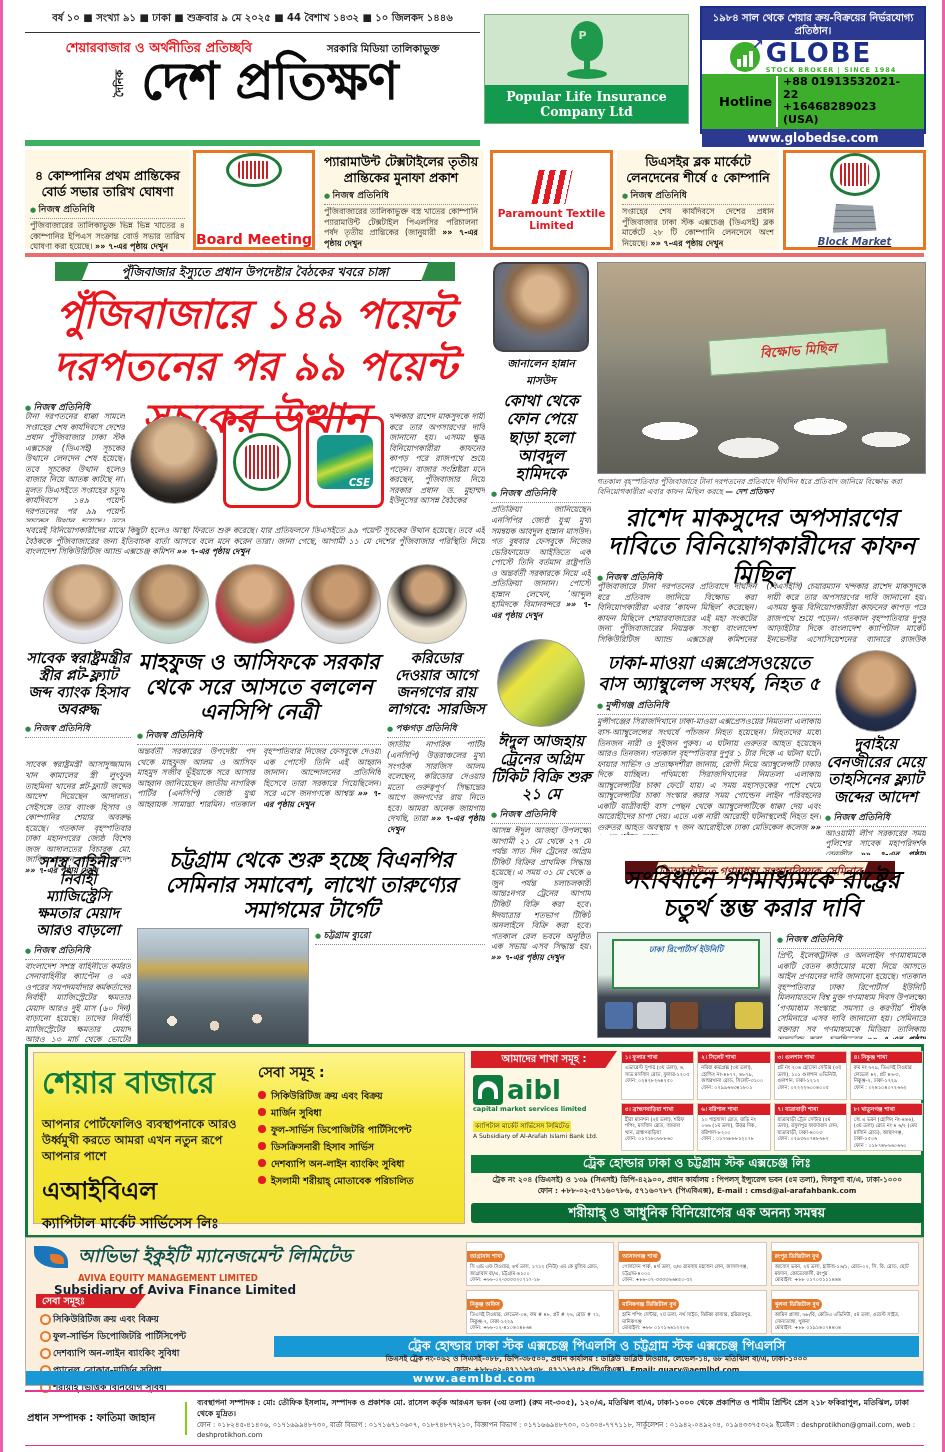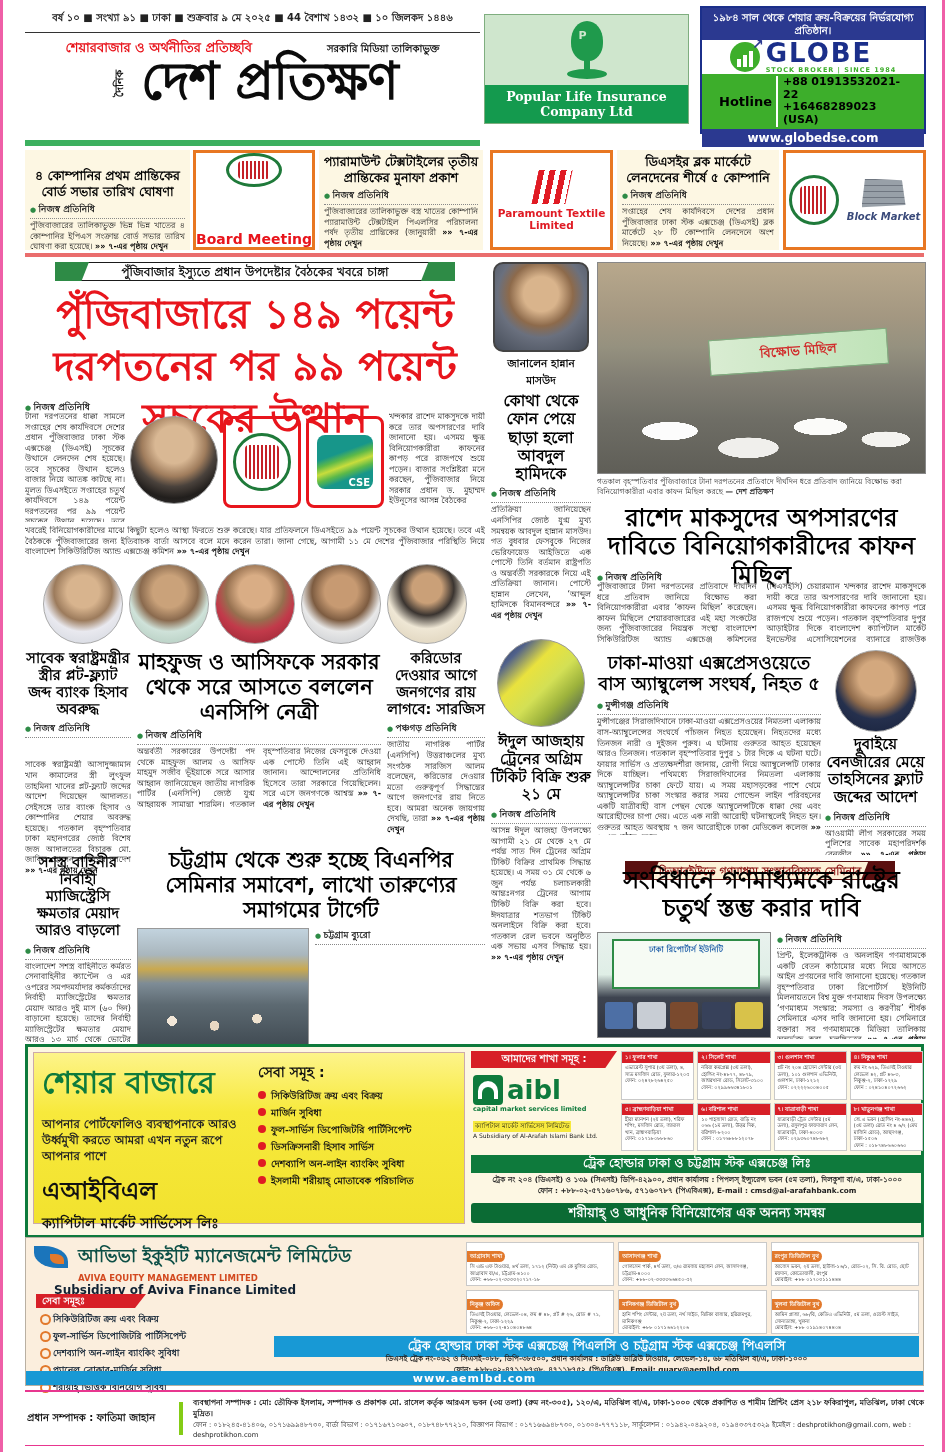--- a/index.html
+++ b/index.html
@@ -113,32 +113,32 @@
     <div class="ab logo-box" style="left:465px;top:0;width:123px;height:100px;">
       <span style="width:34px;height:34px;background:repeating-linear-gradient(90deg,#e01b24 0 6px,transparent 6px 11px);transform:skewX(-12deg);display:inline-block;"></span>
       <b style="color:#e01b24;font-size:10.5px;text-align:center;">Paramount Textile Limited</b>
     </div>
     <div class="ab cream" style="left:592px;top:0;width:162px;height:100px;padding:4px 5px;">
       <div class="teaser-title">ডিএসইর ব্লক মার্কেটে লেনদেনের শীর্ষে ৫ কোম্পানি</div>
       <div class="byline" style="margin-top:3px;">নিজস্ব প্রতিনিধি</div>
       <div class="dotline"></div>
       <div class="bt" style="height:44px;"><span>সপ্তাহের শেষ কার্যদিবসে দেশের প্রধান পুঁজিবাজার ঢাকা স্টক এক্সচেঞ্জ (ডিএসই) ব্লক মার্কেটে ২৮ টি কোম্পানি লেনদেনে অংশ নিয়েছে।</span> <span class="more">»» ৭-এর পৃষ্ঠায় দেখুন</span></div>
     </div>
-    <div class="ab logo-box" style="left:758px;top:0;width:143px;height:100px;flex-direction:row;gap:8px;">
+    <div class="ab logo-box" style="left:758px;top:0;width:143px;height:100px;flex-direction:column;gap:8px;text-decoration:underline;">
       <span class="dse-logo" style="width:44px;height:44px;"></span>
       <span style="display:flex;flex-direction:column;align-items:center;gap:2px;">
         <i style="width:44px;height:30px;display:inline-block;background:repeating-linear-gradient(0deg,#98a0a8 0 5px,#6f7680 5px 6px),repeating-linear-gradient(90deg,rgba(255,255,255,.35) 0 1px,transparent 1px 9px);clip-path:polygon(8% 0,92% 6%,100% 88%,0 96%);"></i>
         <b style="color:#3a4a7a;font-size:10px;font-style:italic;">Block Market</b>
       </span>
     </div>
   </div>
 
   <div class="band" style="top:253px;height:4px;background:#ea6d6d;"></div>
 
-  <div class="band" style="top:260px;height:780px;">
+  <div class="band" style="top:260px;height:780px;font-style:italic;">
 
     <div class="ab kicker" style="left:30px;top:2px;width:400px;height:19px;">
       <span class="cap l"></span>
       <span>পুঁজিবাজার ইস্যুতে প্রধান উপদেষ্টার বৈঠকের খবরে চাঙ্গা</span>
       <span class="cap r"></span>
     </div>
     <h2 class="ab hl" style="left:0;top:28px;width:460px;font-size:40px;color:#e8151c;line-height:1.3;">পুঁজিবাজারে ১৪৯ পয়েন্ট দরপতনের পর ৯৯ পয়েন্ট সূচকের উত্থান</h2>
     <div class="ab byline" style="left:0;top:140px;width:150px;">নিজস্ব প্রতিনিধি</div>
     <div class="ab" style="left:0;top:152px;width:460px;height:110px;display:flex;gap:5px;">
       <div class="bt" style="width:100px;height:110px;"><span>টানা দরপতনের ধাক্কা সামলে সপ্তাহের শেষ কার্যদিবসে দেশের প্রধান পুঁজিবাজার ঢাকা স্টক এক্সচেঞ্জ (ডিএসই) সূচকের উত্থানে লেনদেন শেষ হয়েছে। তবে সূচকের উত্থান হলেও বাজার নিয়ে আতঙ্ক কাটছে না।</span> <span>মূলত ডিএসইতে সপ্তাহের চতুর্থ কার্যদিবসে ১৪৯ পয়েন্ট দরপতনের পর ৯৯ পয়েন্ট সূচকের উত্থান হয়েছে। তবে সূচকের বড় উত্থান হলেও টানা দরপতনের প্রতিবাদ জানিয়ে বিনিয়োগকারীরা ‘কাফন মিছিল’ করেছেন। কাফন মিছিলে পুঁজিবাজারের এই মহা সংকটের জন্য নিয়ন্ত্রক সংস্থা বাংলাদেশ সিকিউরিটিজ অ্যান্ড এক্সচেঞ্জ কমিশনের (বিএসইসি) চেয়ারম্যান</span></div>
@@ -360,21 +360,21 @@
     </div>
   </div>
 
   <div class="band" style="top:1237px;height:147px;background:#fbeedd;border:1.5px solid #b9b0a2;">
     <div class="ab" style="left:8px;top:4px;width:420px;">
       <div style="display:flex;align-items:center;gap:6px;">
         <span style="width:38px;height:24px;position:relative;display:inline-block;">
           <i style="position:absolute;left:0;top:0;width:34px;height:22px;background:#1b75bb;border-radius:0 70% 0 70%;"></i>
           <i style="position:absolute;left:16px;top:8px;width:14px;height:10px;background:#e2792c;border-radius:0 60% 0 60%;"></i>
         </span>
-        <b style="font-size:18px;color:#0d4f46;">আভিভা ইকুইটি ম্যানেজমেন্ট লিমিটেড</b>
+        <b style="font-size:18px;color:#0d4f46;font-style:italic;">আভিভা ইকুইটি ম্যানেজমেন্ট লিমিটেড</b>
       </div>
       <div style="font-size:8.5px;font-weight:bold;color:#d3491f;margin-left:44px;">AVIVA EQUITY MANAGEMENT LIMITED</div>
       <div style="font-size:12px;font-weight:bold;color:#123;margin-left:20px;">Subsidiary of Aviva Finance Limited</div>
     </div>
     <div class="ab" style="left:10px;top:56px;width:110px;height:14px;background:#d71f27;color:#fff;font-weight:bold;font-size:9.5px;display:flex;align-items:center;padding-left:6px;clip-path:polygon(0 0,100% 0,90% 100%,0 100%);">সেবা সমূহঃ</div>
     <ul class="svc ab" style="left:14px;top:72px;width:260px;margin:0;padding:0;font-size:9px;font-weight:bold;color:#123;">
       <li><i style="position:absolute;left:0;top:2px;width:7px;height:7px;border-radius:50%;border:2px solid #e2792c;"></i><span>সিকিউরিটিজ ক্রয় এবং বিক্রয়</span></li>
       <li><i style="position:absolute;left:0;top:2px;width:7px;height:7px;border-radius:50%;border:2px solid #e2792c;"></i><span>ফুল-সার্ভিস ডিপোজিটরি পার্টিসিপেন্ট</span></li>
       <li><i style="position:absolute;left:0;top:2px;width:7px;height:7px;border-radius:50%;border:2px solid #e2792c;"></i><span>দেশব্যাপি অন-লাইন ব্যাংকিং সুবিধা</span></li>
       <li><i style="position:absolute;left:0;top:2px;width:7px;height:7px;border-radius:50%;border:2px solid #e2792c;"></i><span>প্যানেল ব্রোকার-মার্জিন সুবিধা</span></li>
@@ -392,21 +392,21 @@
     <div class="ab" style="left:248px;top:116px;right:4px;text-align:center;font-size:7.3px;font-weight:bold;color:#222;line-height:1.5;">
       <div>ডিএসই ট্রেক নং-০৬২ ও সিএসই-০৮৮, ডিপি-৩৮৫০০, প্রধান কার্যালয় : ডাব্লিউ ডাব্লিউ টাওয়ার, লেভেল-১৪, ৬৮ মতিঝিল বা/এ, ঢাকা-১০০০</div>
       <div>ফোন: +৮৮-০২-৪৭১১৮৭৩৮, ৪৭১১৮৭৫২ (পিএবিএক্স), Email: quary@aemlbd.com</div>
     </div>
     <div class="ab" style="left:0;right:0;bottom:0;height:14px;background:#1899d5;color:#fff;font-weight:bold;font-size:11px;display:flex;align-items:center;justify-content:center;letter-spacing:1px;">www.aemlbd.com</div>
   </div>
 
   <div class="band" style="top:1390px;height:54px;">
     <div class="footer-rule"></div>
     <div style="display:flex;align-items:center;gap:10px;padding:5px 0;">
-      <div style="width:150px;font-size:10px;font-weight:bold;color:#111;border-right:4px solid #84cc16;padding:8px 2px 8px 2px;">প্রধান সম্পাদক : ফাতিমা জাহান</div>
+      <div style="width:150px;font-size:10px;font-weight:bold;color:#111;border-right:2px solid #84cc16;padding:8px 8px 8px 2px;">প্রধান সম্পাদক : ফাতিমা জাহান</div>
       <div style="flex:1;">
         <div style="font-size:7.6px;font-weight:bold;color:#111;line-height:1.5;">ব্যবস্থাপনা সম্পাদক : মো: তৌফিক ইসলাম, সম্পাদক ও প্রকাশক মো. রাসেল কর্তৃক আরএস ভবন (৩য় তলা) (রুম নং-৩০৫), ১২০/এ, মতিঝিল বা/এ, ঢাকা-১০০০ থেকে প্রকাশিত ও শামীম প্রিন্টিং প্রেস ২১৮ ফকিরাপুল, মতিঝিল, ঢাকা থেকে মুদ্রিত।</div>
         <div style="font-size:6.8px;color:#222;line-height:1.5;">ফোন : ০১৮২৪৫-৪১৪০৬, ০১৭১৬৯৯৪৮৭৩০, বার্তা বিভাগ : ০১৭১৬৭১০৬০৭, ০১৮৭৪৮৭৭২১০, বিজ্ঞাপন বিভাগ : ০১৭১৬৬৯৪৮৭৩০, ০১৩০৪-৭৭৭১১৮, সার্কুলেশন : ০১৯৪২-০৪৯২০৪, ০১৯৪৩৩৭৫৩২৯ ইমেইল : deshprotikhon@gmail.com, web : deshprotikhon.com</div>
       </div>
     </div>
     <div class="footer-rule" style="height:1px;"></div>
   </div>
 
 </div>
 

